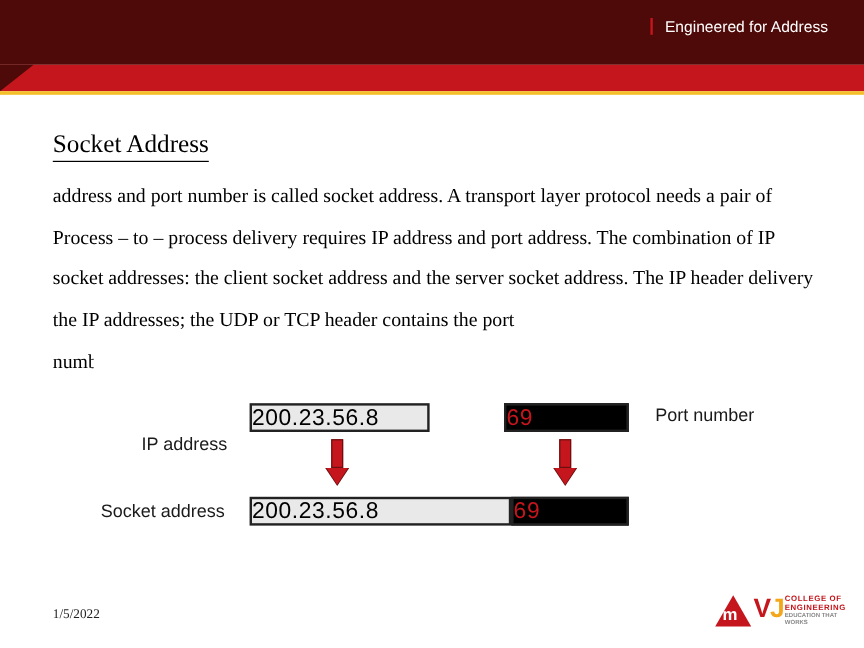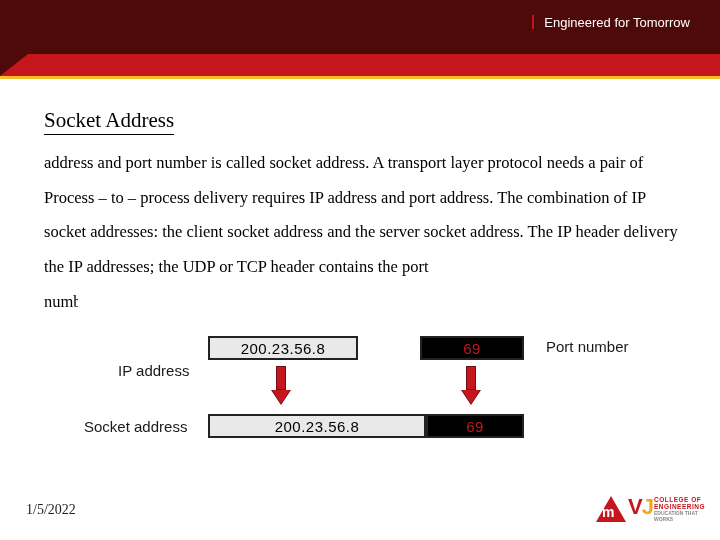--- a/index.html
+++ b/index.html
@@ -12,49 +12,49 @@
   .notch { position: absolute; top: 54px; left: 0; width: 0; height: 0; border-top: 22px solid #4e0a08; border-right: 28px solid transparent; }
   .yellowline { position: absolute; top: 76px; left: 0; width: 720px; height: 3px; background: #f3c02a; }
   .title { position: absolute; top: 108px; left: 44px; font-size: 21px; font-weight: 400; color: #000; border-bottom: 1px solid #000; padding-bottom: 1px; }
   .body { position: absolute; top: 146px; left: 44px; width: 640px; font-size: 16.5px; line-height: 2.1; color: #000; }
   .cut { display: inline-block; width: 34px; overflow: hidden; vertical-align: bottom; white-space: nowrap; }
   .diagram { position: absolute; top: 336px; left: 84px; width: 590px; height: 120px; font-family: Arial, sans-serif; }
   .lbl { position: absolute; font-size: 15px; color: #1a1a1a; }
   .lbl-ip { top: 2px; left: 34px; margin-top: 24px; }
   .lbl-port { top: 2px; left: 462px; }
   .lbl-sock { top: 82px; left: 0; }
-  .box { position: absolute; height: 24px; border: 2px solid #222; background: #e9e9e9; text-align: center; font-size: 15px; line-height: 22px; font-weight: 500; letter-spacing: 0.5px; }
+  .box { position: absolute; height: 24px; border: 2px solid #222; background: #e9e9e9; text-align: left; font-size: 19px; line-height: 22px; font-weight: 500; letter-spacing: 0.5px; }
   .green { background: #000000; }
   .b1 { top: 0; left: 124px; width: 150px; }
   .b2 { top: 0; left: 336px; width: 104px; color: #c4161c; }
   .b3 { top: 78px; left: 124px; width: 218px; }
   .b4 { top: 78px; left: 342px; width: 98px; color: #c4161c; }
   .arrow { position: absolute; width: 18px; height: 38px; }
   .arrow .shaft { position: absolute; top: 0; left: 4px; width: 10px; height: 24px; background: #c4161c; border: 1px solid #6b0f0f; }
   .arrow .head { position: absolute; top: 24px; left: 0; width: 0; height: 0; border-left: 9px solid transparent; border-right: 9px solid transparent; border-top: 14px solid #c4161c; }
   .arrow .headb { position: absolute; top: 24px; left: -1px; width: 0; height: 0; border-left: 10px solid transparent; border-right: 10px solid transparent; border-top: 15px solid #6b0f0f; }
   .a1 { top: 30px; left: 188px; }
   .a2 { top: 30px; left: 378px; }
-  .date { position: absolute; bottom: 22px; left: 26px; font-size: 14px; color: #222; }
+  .date { position: absolute; bottom: 22px; left: 44px; font-size: 11px; color: #222; }
   .logo { position: absolute; bottom: 12px; right: 14px; width: 110px; height: 36px; }
   .logo-tri { position: absolute; left: 0; top: 4px; width: 0; height: 0; border-left: 15px solid transparent; border-right: 15px solid transparent; border-bottom: 26px solid #c4161c; }
   .logo-m { position: absolute; left: 6px; top: 12px; color: #fff; font-family: Arial, sans-serif; font-weight: bold; font-size: 14px; }
   .logo-vj { position: absolute; left: 32px; top: 2px; font-family: Arial, sans-serif; font-size: 22px; font-weight: bold; letter-spacing: -1px; }
   .logo-vj .v { color: #c4161c; }
   .logo-vj .j { color: #f3a81c; }
   .logo-txt { position: absolute; left: 58px; top: 4px; font-family: Arial, sans-serif; font-size: 6.5px; line-height: 1.1; color: #c4161c; font-weight: bold; letter-spacing: 0.5px; }
   .logo-txt .sub { color: #888; font-size: 5px; letter-spacing: 0; display: block; margin-top: 1px; }
 </style>
 </head>
 <body>
 
 <div class="slide">
 
   <div class="topbar">
-    <div class="tagline">Engineered for Tomorrow</div>
+    <div class="tagline">Engineered for Address</div>
   </div>
   <div class="redbar"></div>
   <div class="notch"></div>
   <div class="yellowline"></div>
 
   <div class="title">Socket Address</div>
 
   <div class="body">
     <div>address and port number is called socket address.  A transport layer protocol needs a pair of</div>
     <div>Process  –  to  –  process delivery requires IP address and port address. The combination of IP</div>

